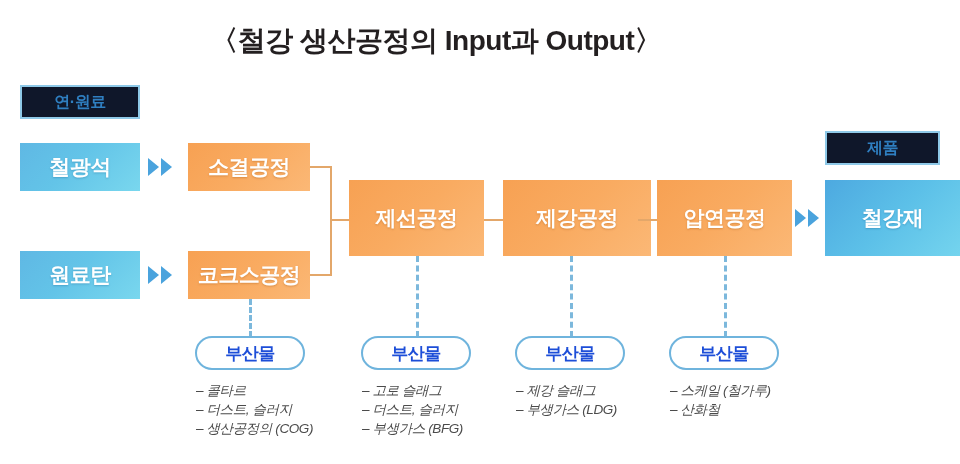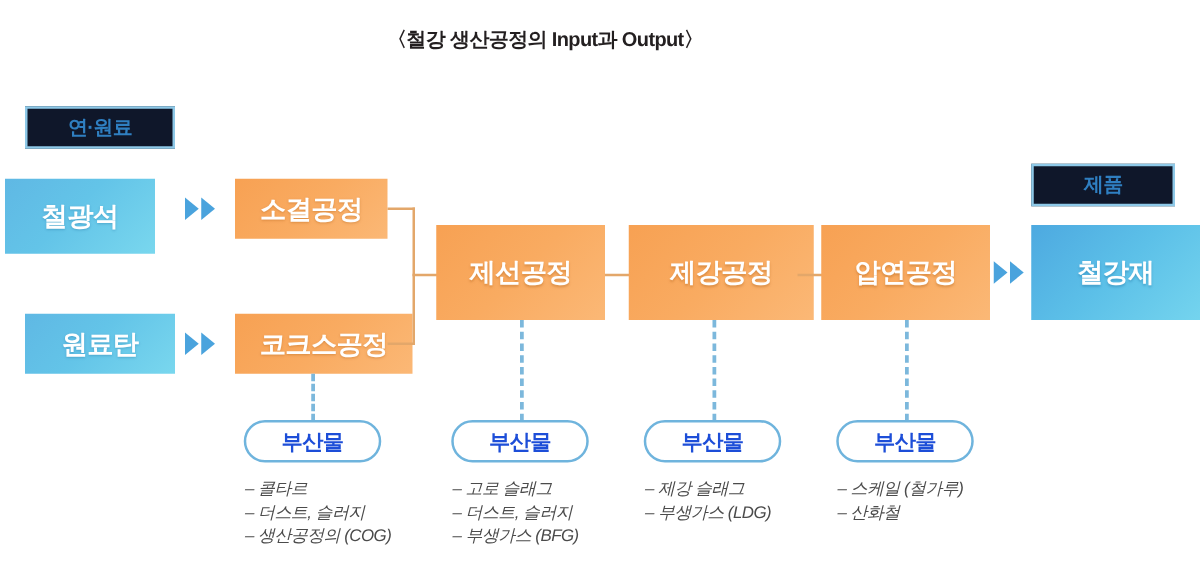--- a/index.html
+++ b/index.html
@@ -20,21 +20,21 @@
     overflow: hidden;
   }
 
   
   .title {
     position: absolute;
     left: 0;
     top: 22px;
     width: 872px;
     text-align: center;
-    font-size: 16px;
+    font-size: 28px;
     font-weight: bold;
     color: #231f20;
     letter-spacing: -0.5px;
     white-space: nowrap;
   }
 
   
   .caption-box {
     position: absolute;
     background: #0f172a;
@@ -153,36 +153,36 @@
 </style>
 </head>
 <body>
 
 <div id="canvas">
 
   <div class="title">〈철강 생산공정의 Input과 Output〉</div>
 
   <div class="caption-box" style="left:20px; top:85px; width:120px; height:34px;">연·원료</div>
 
-  <div class="blue-box" style="left:4px; top:143px; width:120px; height:60px;">철광석</div>
+  <div class="blue-box" style="left:20px; top:143px; width:120px; height:48px;">철광석</div>
 
   <div class="blue-box" style="left:20px; top:251px; width:120px; height:48px;">원료탄</div>
 
   <div class="arrows" style="left:148px; top:158px;">
     <span class="chev"></span>
     <span class="chev"></span>
   </div>
   <div class="arrows" style="left:148px; top:266px;">
     <span class="chev"></span>
     <span class="chev"></span>
   </div>
 
   <div class="orange-box" style="left:188px; top:143px; width:122px; height:48px;">소결공정</div>
 
-  <div class="orange-box" style="left:188px; top:251px; width:142px; height:48px;">코크스공정</div>
+  <div class="orange-box" style="left:188px; top:251px; width:122px; height:48px;">코크스공정</div>
 
   <div class="line h" style="left:310px; top:166px; width:22px;"></div>
   <div class="line h" style="left:310px; top:274px; width:22px;"></div>
   <div class="line v" style="left:330px; top:166px; height:110px;"></div>
   <div class="line h" style="left:330px; top:219px; width:22px;"></div>
 
   <div class="orange-box" style="left:349px; top:180px; width:135px; height:76px;">제선공정</div>
 
   <div class="line h" style="left:484px; top:219px; width:20px;"></div>
 

